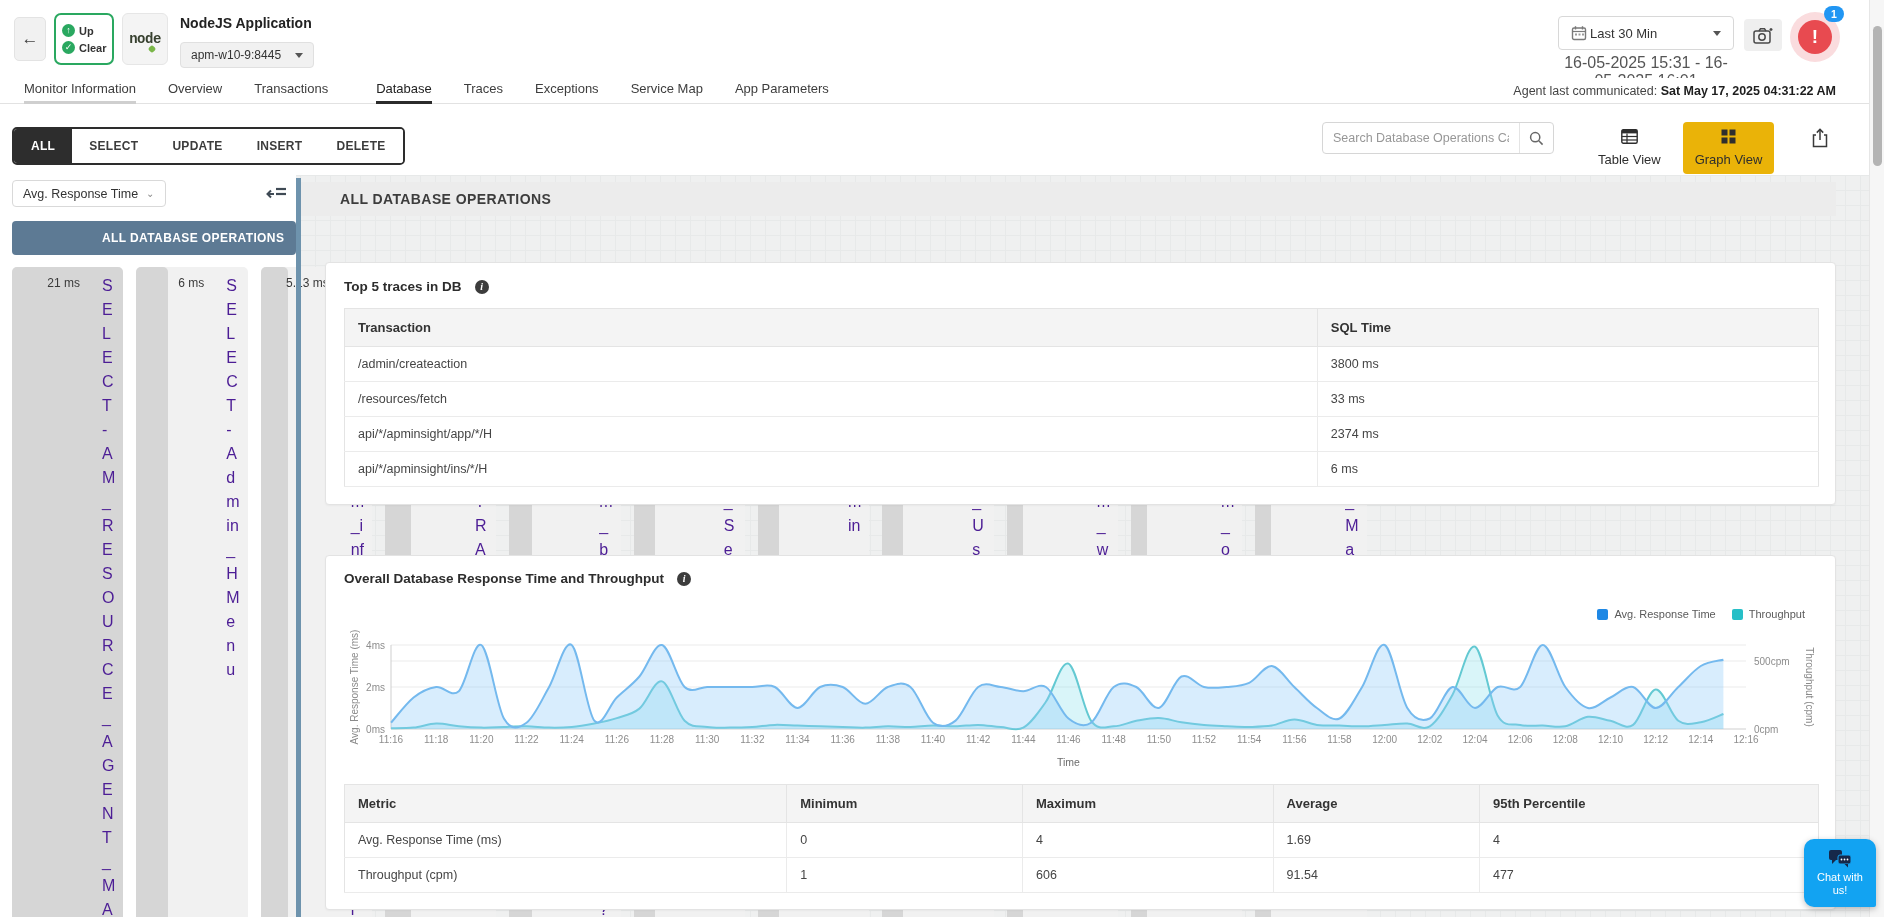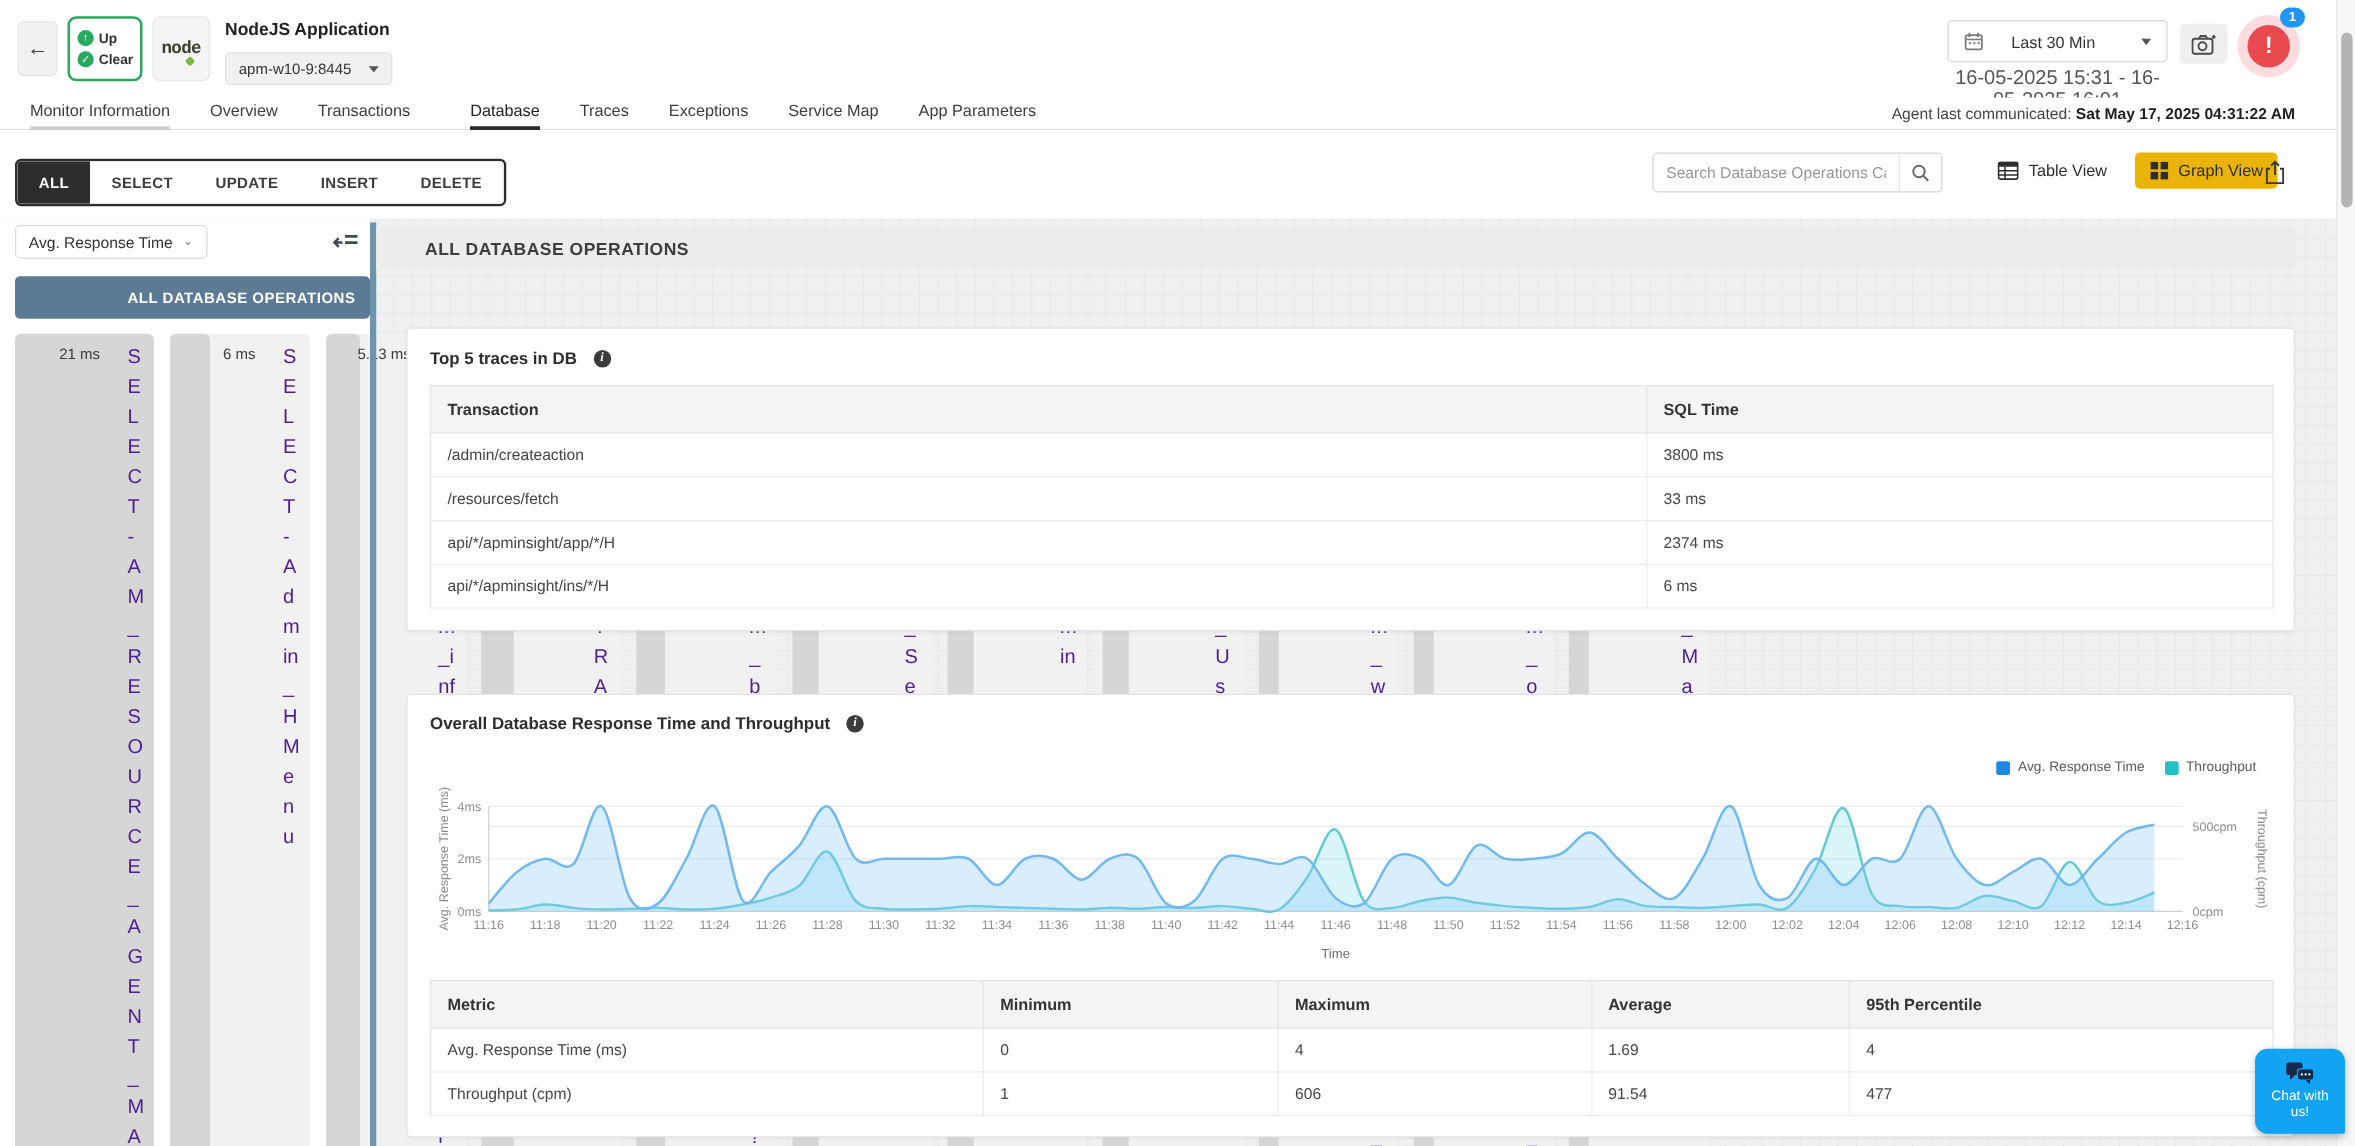--- a/index.html
+++ b/index.html
@@ -12,21 +12,21 @@
   .back-btn { position:absolute; left:14px; top:17px; width:32px; height:44px; background:#f1f1f1; border:1px solid #e3e3e3; border-radius:5px; font-size:17px; color:#444; display:flex; align-items:center; justify-content:center; cursor:pointer; }
   .status-box { position:absolute; left:54px; top:13px; width:60px; height:52px; border:2px solid #2aa860; border-radius:7px; background:#fff; display:flex; flex-direction:column; justify-content:center; gap:4px; padding-left:6px; }
   .status-row { display:flex; align-items:center; gap:4px; font-size:11px; font-weight:bold; color:#333; }
   .g-ico { width:13px; height:13px; border-radius:50%; background:#2aa860; color:#fff; font-size:9px; line-height:13px; text-align:center; flex:0 0 auto; }
   .logo-box { position:absolute; left:122px; top:13px; width:46px; height:52px; background:#f4f4f4; border:1px solid #e6e6e6; border-radius:6px; display:flex; align-items:center; justify-content:center; }
   .logo-text { font-size:14px; font-weight:bold; color:#37402f; letter-spacing:-.5px; position:relative;font-family:Liberation Mono, monospace; }
   .logo-text:after { content:""; position:absolute; right:6px; bottom:-5px; width:6px; height:6px; background:#7ab648; border-radius:2px; transform:rotate(45deg); }
   .app-title { position:absolute; left:180px; top:15px; font-size:14px; font-weight:bold; color:#222; }
   .instance-dd { position:absolute; left:180px; top:42px; height:26px; background:#f1f1f1; border:1px solid #e0e0e0; border-radius:4px; display:flex; align-items:center; gap:14px; padding:0 10px; font-size:12px; color:#333; cursor:pointer; }
   .caret { width:0; height:0; border-left:4px solid transparent; border-right:4px solid transparent; border-top:5px solid #555; }
-  .time-box { position:absolute; right:150px; top:16px; width:176px; height:34px; border:1px solid #d8d8d8; border-radius:4px; background:#fff; display:flex; align-items:center; padding:0 12px; gap:22px; cursor:pointer; }
+  .time-box { position:absolute; right:150px; top:16px; width:176px; height:34px; border:1px solid #d8d8d8; border-radius:4px; background:#fff; display:flex; align-items:center; padding:0 12px; gap:3px; cursor:pointer; }
   .time-box .lbl { font-size:13px; color:#333; flex:1; }
   .date-range { position:absolute; right:150px; top:54px; width:176px; text-align:center; font-size:16px; color:#555; }
   .cam-btn { position:absolute; right:102px; top:19px; width:38px; height:32px; background:#efefef; border-radius:4px; display:flex; align-items:center; justify-content:center; cursor:pointer; }
   .alert-wrap { position:absolute; right:44px; top:12px; width:50px; height:50px; cursor:pointer; }
   .alert-outer { position:absolute; inset:0; border-radius:50%; background:#fadcde; }
   .alert-inner { position:absolute; left:8px; top:8px; width:34px; height:34px; border-radius:50%; background:#e84a50; color:#fff; font-weight:bold; font-size:19px; text-align:center; line-height:34px; }
   .alert-badge { position:absolute; right:-4px; top:-6px; min-width:20px; height:16px; background:#2196f3; color:#fff; font-size:10.5px; font-weight:bold; border-radius:8px; text-align:center; line-height:16px; padding:0 5px; }
 
   
   .tabbar { position:absolute; left:0; top:78px; width:1884px; height:26px; background:#fff; border-bottom:1px solid #e2e2e2; display:flex; align-items:center; padding:0 24px; }
@@ -39,21 +39,21 @@
   
   .toolbar-row { position:absolute; left:0; top:104px; width:1884px; height:71px; background:#fff; }
   .filters { position:absolute; left:12px; top:23px; display:inline-flex; border:2px solid #2d2d2d; border-radius:5px; overflow:hidden; height:38px; background:#fff; }
   .filter-btn { font-size:12px; font-weight:bold; letter-spacing:.3px; color:#3c3c3c; padding:0 17px; display:flex; align-items:center; cursor:pointer; background:#fff; }
   .filter-btn.active { background:#2d2d2d; color:#fff; }
   .search-box { position:absolute; left:1322px; top:18px; width:232px; height:32px; border:1px solid #d6d6d6; border-radius:4px; background:#fff; display:flex; align-items:center; }
   .search-box input { flex:1; border:none; outline:none; font-size:12.5px; color:#333; padding:0 10px; font-family:inherit; background:transparent; }
   .search-box input::placeholder { color:#979797; }
   .search-ico-zone { width:34px; height:100%; border-left:1px solid #e4e4e4; display:flex; align-items:center; justify-content:center; cursor:pointer; }
   .view-toggle { position:absolute; left:1586px; top:18px; display:flex; align-items:center; gap:10px; }
-  .view-btn { display:flex; align-items:center; gap:8px; font-size:13px; color:#2e2e2e; padding:7px 12px; border-radius:4px; cursor:pointer; white-space:nowrap; }
+  .view-btn { display:flex; align-items:center; gap:8px; font-size:13px; color:#2e2e2e; padding:7px 12px; border-radius:4px; cursor:pointer; white-space:nowrap;flex-direction:column; }
   .view-btn.selected { background:#eab308; }
   .share-btn { position:absolute; left:1806px; top:20px; width:28px; height:28px; display:flex; align-items:center; justify-content:center; cursor:pointer; }
 
   
   .content { position:absolute; left:0; top:175px; width:1884px; height:742px; background:#eff0f0;
     background-image:linear-gradient(#e7e9e9 1px,transparent 1px),linear-gradient(90deg,#e7e9e9 1px,transparent 1px);
     background-size:15px 15px; }
   .sidebar { position:absolute; left:0; top:0; width:296px; height:742px; background:#fff; padding:5px 0 0 12px; }
   .v-divider { position:absolute; left:296px; top:3px; width:5px; height:739px; background:#6e93ad; }
 

